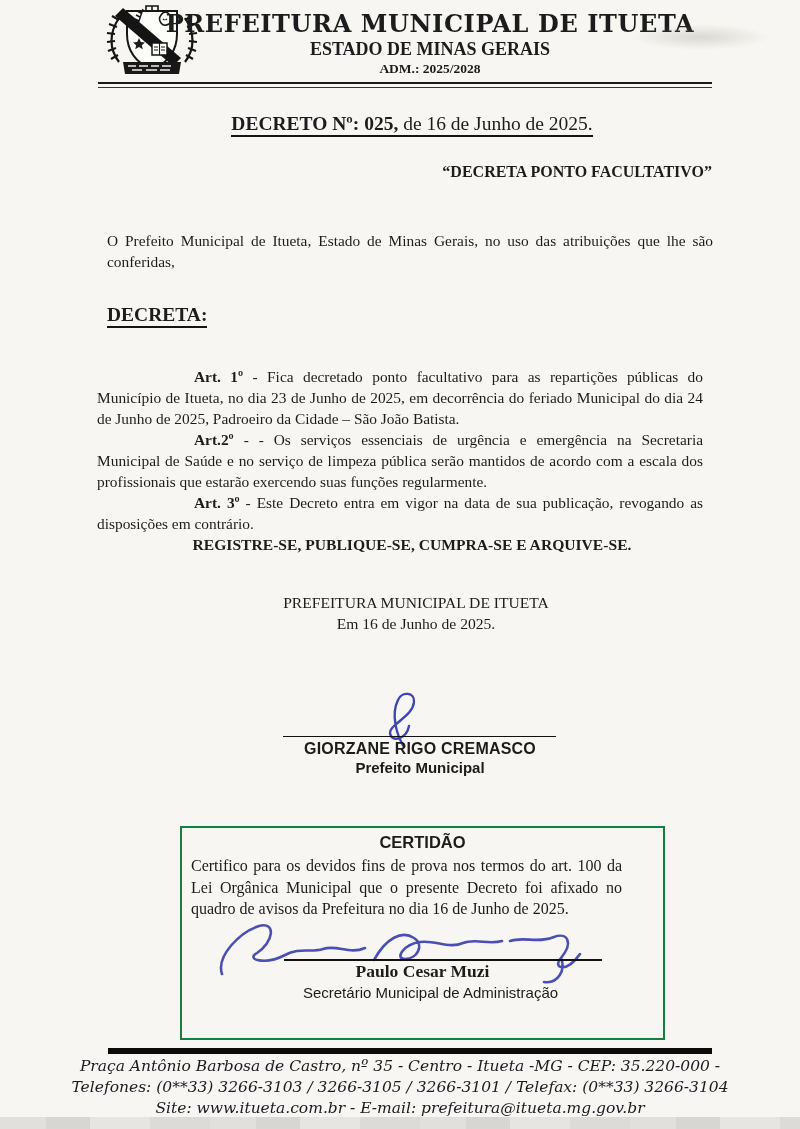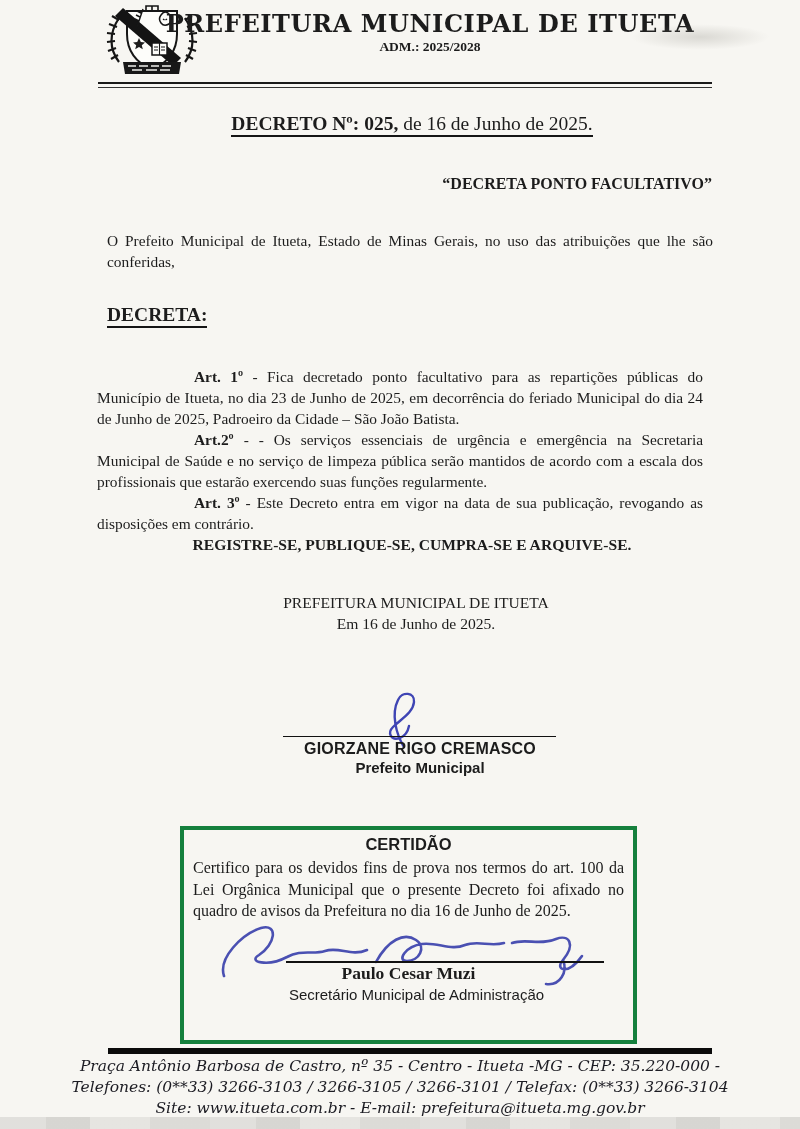--- a/index.html
+++ b/index.html
@@ -15,38 +15,38 @@
   .hdr-sub{font-weight:bold;font-size:18px;margin-top:1px;}
   .hdr-adm{font-weight:bold;font-size:13.5px;margin-top:1px;}
   .hdr-rule{position:absolute;left:98px;top:82px;width:614px;height:3px;
     border-top:2.5px solid #1a1a1a;border-bottom:1.5px solid #333;}
   .smudge1{position:absolute;left:630px;top:24px;width:140px;height:26px;
     background:radial-gradient(ellipse at center,rgba(150,148,140,.30),rgba(150,148,140,0) 70%);}
   
   .doc-title{position:absolute;left:12px;top:113px;width:800px;text-align:center;font-size:19.5px;white-space:nowrap;}
   .doc-title .ul{border-bottom:2px solid #151515;padding-bottom:1px;}
   .doc-title .b{font-weight:bold;}
-  .quote{position:absolute;top:175px;right:88px;font-weight:bold;font-size:16px;}
+  .quote{position:absolute;top:163px;right:88px;font-weight:bold;font-size:16px;}
   
   .preamble{position:absolute;left:107px;top:230px;width:606px;font-size:15.4px;line-height:21px;text-align:justify;}
   .decreta{position:absolute;left:107px;top:304px;font-size:19.5px;font-weight:bold;}
   .decreta span{border-bottom:2.5px solid #151515;padding-bottom:1px;}
   .articles{position:absolute;left:97px;top:366px;width:606px;font-size:15.4px;line-height:21px;text-align:justify;}
   .articles p{margin:0;text-indent:97px;}
   .closing{position:absolute;left:12px;top:536px;width:800px;text-align:center;font-weight:bold;font-size:15.6px;}
   .placedate{position:absolute;left:16px;top:592px;width:800px;text-align:center;font-size:15.6px;line-height:21px;}
   
   .sig1{position:absolute;left:346px;top:690px;width:132px;height:60px;}
   .sigline1{position:absolute;left:283px;top:736px;width:273px;border-top:1.5px solid #111;}
   .mayor-name{position:absolute;left:20px;top:740px;width:800px;text-align:center;
     font-family:"Liberation Sans",sans-serif;font-weight:bold;font-size:16px;letter-spacing:.2px;}
   .mayor-title{position:absolute;left:20px;top:759px;width:800px;text-align:center;
     font-family:"Liberation Sans",sans-serif;font-weight:bold;font-size:15px;}
   
-  .certbox{position:absolute;left:180px;top:826px;width:449px;height:210px;border:4px solid #15803d;background:rgba(255,255,255,0.0);}
+  .certbox{position:absolute;left:180px;top:826px;width:449px;height:210px;border:2px solid #15803d;background:rgba(255,255,255,0.0);padding-left:32px;}
   .cert-h{position:absolute;left:0;top:5px;width:100%;text-align:center;
     font-family:"Liberation Sans",sans-serif;font-weight:bold;font-size:16.5px;}
   .cert-body{position:absolute;left:9px;top:27px;width:431px;font-size:16px;line-height:21.5px;text-align:justify;}
   .sig2{position:absolute;left:32px;top:86px;width:400px;height:78px;}
   .sigline2{position:absolute;left:102px;top:131px;width:318px;border-top:2px solid #111;}
   .cert-name{position:absolute;left:0;top:133px;width:100%;text-align:center;font-weight:bold;font-size:17.5px;}
   .cert-title{position:absolute;left:8px;top:156px;width:100%;text-align:center;
     font-family:"Liberation Sans",sans-serif;font-size:15px;}
   
   .footer-bar{position:absolute;left:108px;top:1048px;width:604px;height:6px;background:#0b0b0b;}
@@ -86,20 +86,21 @@
       <rect x="46" y="40" width="15" height="12" fill="#fdfdfa" stroke-width="1.5"></rect>
       <path d="M53.5,40 l0,12 M48,44 l4,0 M48,47 l4,0 M55,44 l4,0 M55,47 l4,0" stroke-width="1.1"></path>
 
       <path d="M17,59 L75,59 L73,71 L19,71 Z" fill="#181818" stroke="none"></path>
       <path d="M22,63 l8,0 M33,63 l9,0 M45,63 l8,0 M56,63 l9,0 M26,67 l10,0 M40,67 l11,0 M54,67 l10,0" stroke="#efefec" stroke-width="1.3"></path>
     </g>
   </svg>
 
   <div class="hdr-text">
     <div class="hdr-title">PREFEITURA MUNICIPAL DE ITUETA</div>
+    <div class="hdr-sub">ESTADO DE MINAS GERAIS</div>
     <div class="hdr-adm">ADM.: 2025/2028</div>
   </div>
   <div class="smudge1"></div>
   <div class="hdr-rule"></div>
 
   <div class="doc-title">
     <span class="ul"><span class="b">DECRETO Nº: 025,</span><span> de 16 de Junho de 2025.</span></span>
   </div>
 
   <div class="quote">“DECRETA PONTO FACULTATIVO”</div>

